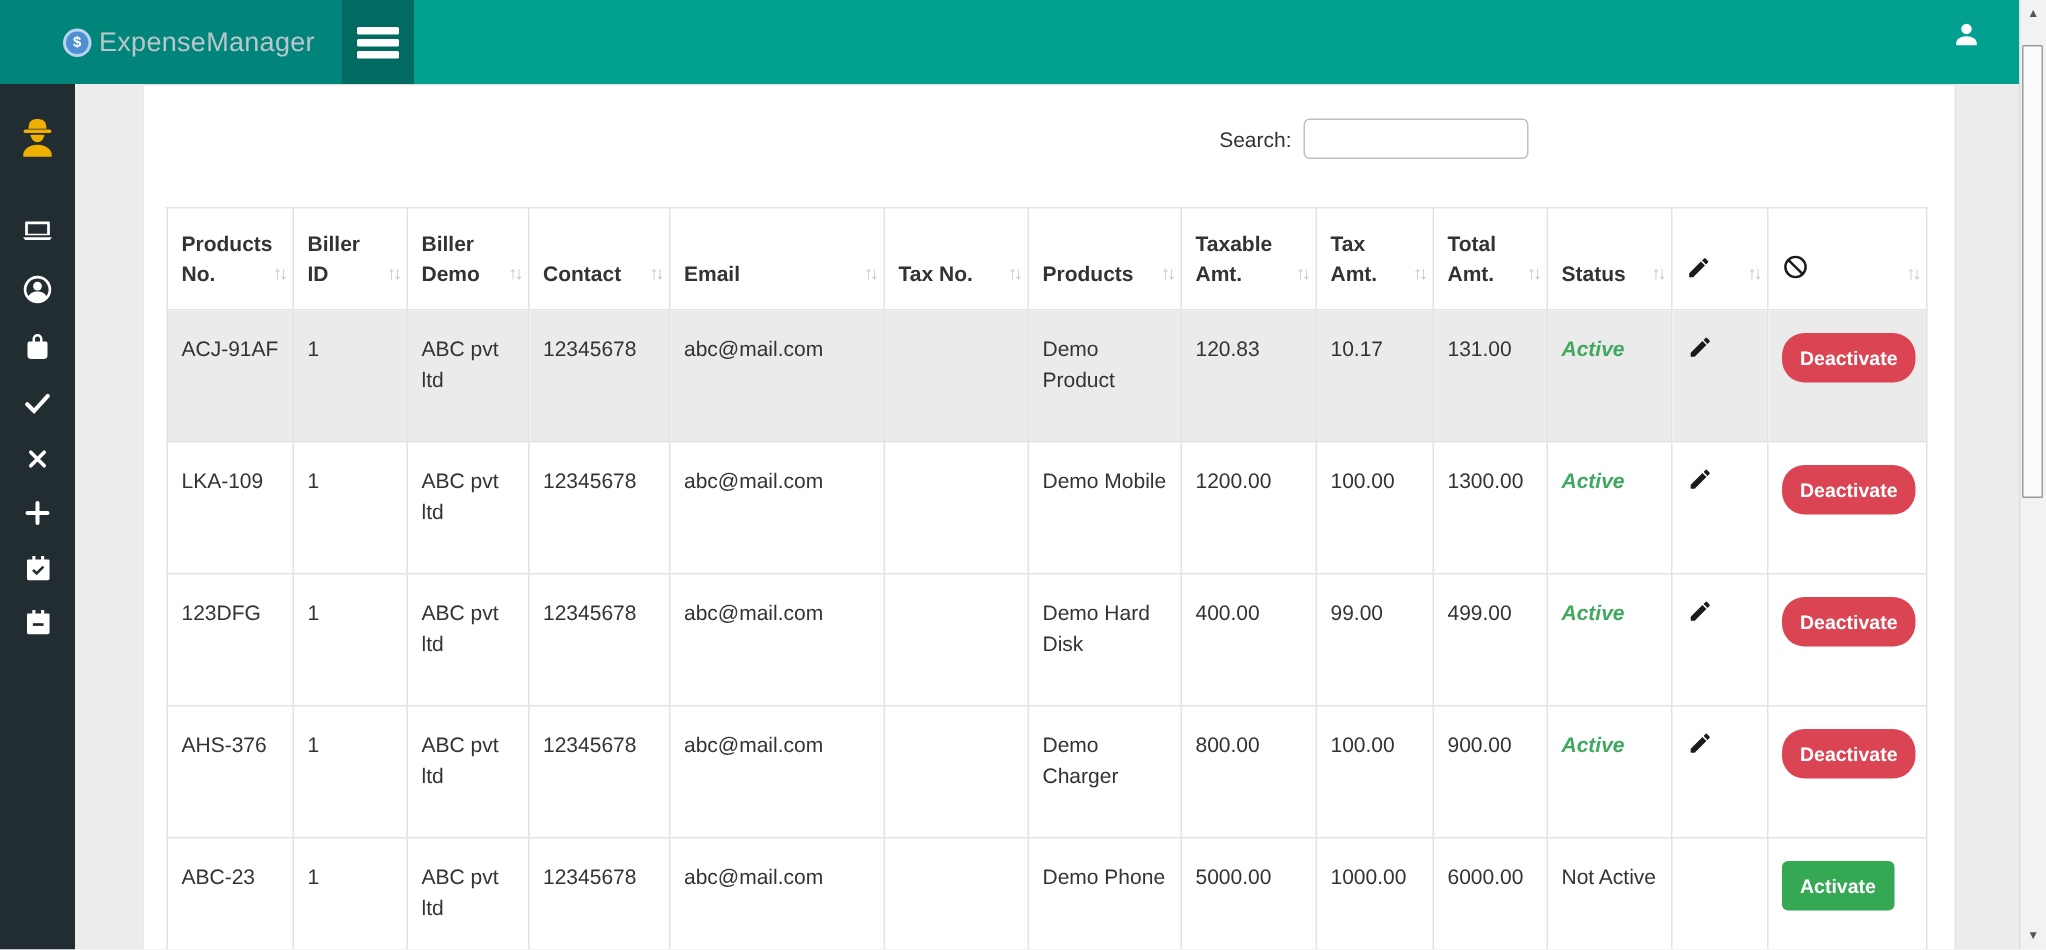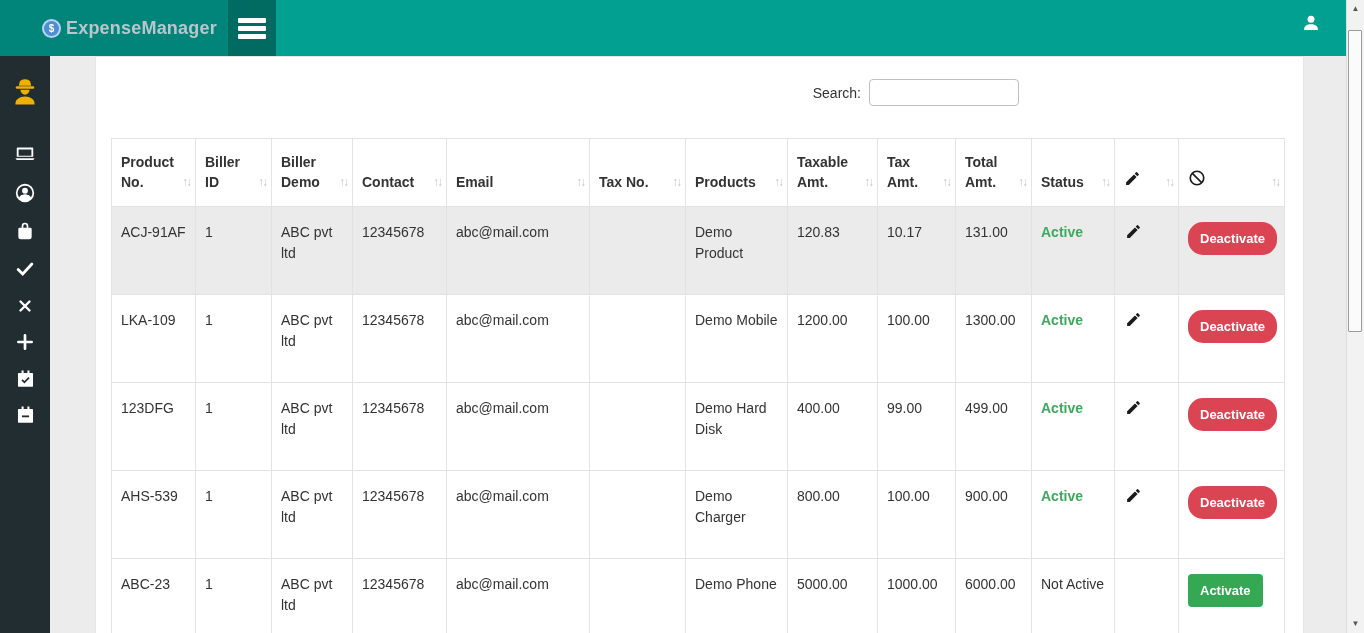--- a/index.html
+++ b/index.html
@@ -9,21 +9,21 @@
     background:#ececec;color:#333;
   }
   .app{position:relative;width:1364px;height:633px;overflow:hidden;}
 
   
   .topbar{position:absolute;left:0;top:0;width:100%;height:56px;background:var(--header-teal,#02a091);}
   .brand-band{position:absolute;left:0;top:0;width:228px;height:56px;background:var(--brand-band,#01857b);
     display:flex;align-items:center;padding-left:42px;box-sizing:border-box;gap:5px;}
   .coin{width:15px;height:15px;border-radius:50%;background:#4d8fd1;border:2px solid #b9d4f0;
     color:#fff;font-size:10px;font-weight:bold;display:flex;align-items:center;justify-content:center;flex:0 0 auto;}
-  .brand-text{color:#b9c6cc;font-size:18px;letter-spacing:.2px;white-space:nowrap;font-weight:bold;}
+  .brand-text{color:#b9c6cc;font-size:18px;letter-spacing:.2px;white-space:nowrap;}
   .hamburger{position:absolute;left:228px;top:0;width:48px;height:56px;background:var(--hamburger-tile,#016a61);
     border:0;display:flex;flex-direction:column;justify-content:center;align-items:center;gap:3px;cursor:pointer;padding:0;}
   .hamburger .bar{width:28px;height:5px;background:#fff;border-radius:1px;}
   .user-button{position:absolute;right:43px;top:13px;background:none;border:0;padding:0;cursor:pointer;line-height:0;}
 
   
   .sidebar{position:absolute;left:0;top:56px;bottom:0;width:50px;background:var(--sidebar-dark,#222d32);
     display:flex;flex-direction:column;align-items:center;}
   .side-item{background:none;border:0;cursor:pointer;padding:0;margin-top:17px;line-height:0;width:50px;
     display:flex;align-items:center;justify-content:center;}
@@ -45,21 +45,21 @@
   
   table.dt{width:100%;border-collapse:collapse;table-layout:fixed;}
   .dt th,.dt td{border:1px solid #e3e3e3;font-size:14px;color:#333;text-align:left;
     overflow:hidden;line-height:1.48;}
   .dt th{position:relative;vertical-align:bottom;font-weight:700;padding:10px 24px 13px 9px;cursor:pointer;}
   .dt thead tr{height:68px;}
   .dt td{vertical-align:top;padding:15px 9px;}
   .dt tr.body-row{height:88px;}
   .dt tr.hl td{background:#ebebeb;}
   .sort{position:absolute;right:5px;bottom:14px;color:#c6c6c6;font-size:12px;font-weight:400;letter-spacing:-2px;}
-  .status-active{color:var(--active-green,#41a85f);font-weight:700;}
+  .status-active{color:var(--active-green,#41a85f);font-weight:700;font-style:italic;}
   .status-inactive{color:#333;}
   .btn{border:0;border-radius:4px;color:#fff;font-weight:700;font-size:13px;padding:9px 12px;
     cursor:pointer;font-family:"Liberation Sans",sans-serif;}
   .btn-deactivate{background:var(--deactivate-red,#da4453);border-radius:15px;}
   .btn-activate{background:var(--activate-green,#34a853);}
   .edit-btn{background:none;border:0;padding:1px;cursor:pointer;line-height:0;}
 
   
   .scrollbar{position:absolute;right:0;top:0;bottom:0;width:17px;background:#f2f2f2;border-left:1px solid #ddd;z-index:50;}
   .sb-arrow{position:absolute;left:0;width:100%;text-align:center;font-size:8px;color:#555;cursor:pointer;line-height:14px;height:14px;}
@@ -186,21 +186,21 @@
             <col style="width:102px">
             <col style="width:90px">
             <col style="width:78px">
             <col style="width:76px">
             <col style="width:83px">
             <col style="width:64px">
             <col style="width:106px">
           </colgroup>
         <thead>
             <tr>
-              <th><span>Product No.</span><span class="sort">↑↓</span></th>
+              <th><span>Products No.</span><span class="sort">↑↓</span></th>
               <th><span>Biller ID</span><span class="sort">↑↓</span></th>
               <th><span>Biller Demo</span><span class="sort">↑↓</span></th>
               <th><span>Contact</span><span class="sort">↑↓</span></th>
               <th><span>Email</span><span class="sort">↑↓</span></th>
               <th><span>Tax No.</span><span class="sort">↑↓</span></th>
               <th><span>Products</span><span class="sort">↑↓</span></th>
               <th><span>Taxable Amt.</span><span class="sort">↑↓</span></th>
               <th><span>Tax Amt.</span><span class="sort">↑↓</span></th>
               <th><span>Total Amt.</span><span class="sort">↑↓</span></th>
               <th><span>Status</span><span class="sort">↑↓</span></th>
@@ -259,21 +259,21 @@
               <td>400.00</td>
               <td>99.00</td>
               <td>499.00</td>
               <td><span class="status-active">Active</span></td>
               <td><button class="edit-btn"><span><svg width="17" height="17" viewBox="0 0 24 24" fill="#1b1b1b">
                       <path d="M3 17.25V21h3.75L17.81 9.94l-3.75-3.75L3 17.25zM20.71 7.04c.39-.39.39-1.02 0-1.41l-2.34-2.34a.996.996 0 0 0-1.41 0l-1.83 1.83 3.75 3.75 1.83-1.83z"></path>
                     </svg></span></button></td>
               <td><button class="btn btn-deactivate">Deactivate</button></td>
             </tr>
             <tr class="body-row">
-              <td>AHS-539</td>
+              <td>AHS-376</td>
               <td>1</td>
               <td>ABC pvt ltd</td>
               <td>12345678</td>
               <td>abc@mail.com</td>
               <td></td>
               <td>Demo Charger</td>
               <td>800.00</td>
               <td>100.00</td>
               <td>900.00</td>
               <td><span class="status-active">Active</span></td>

